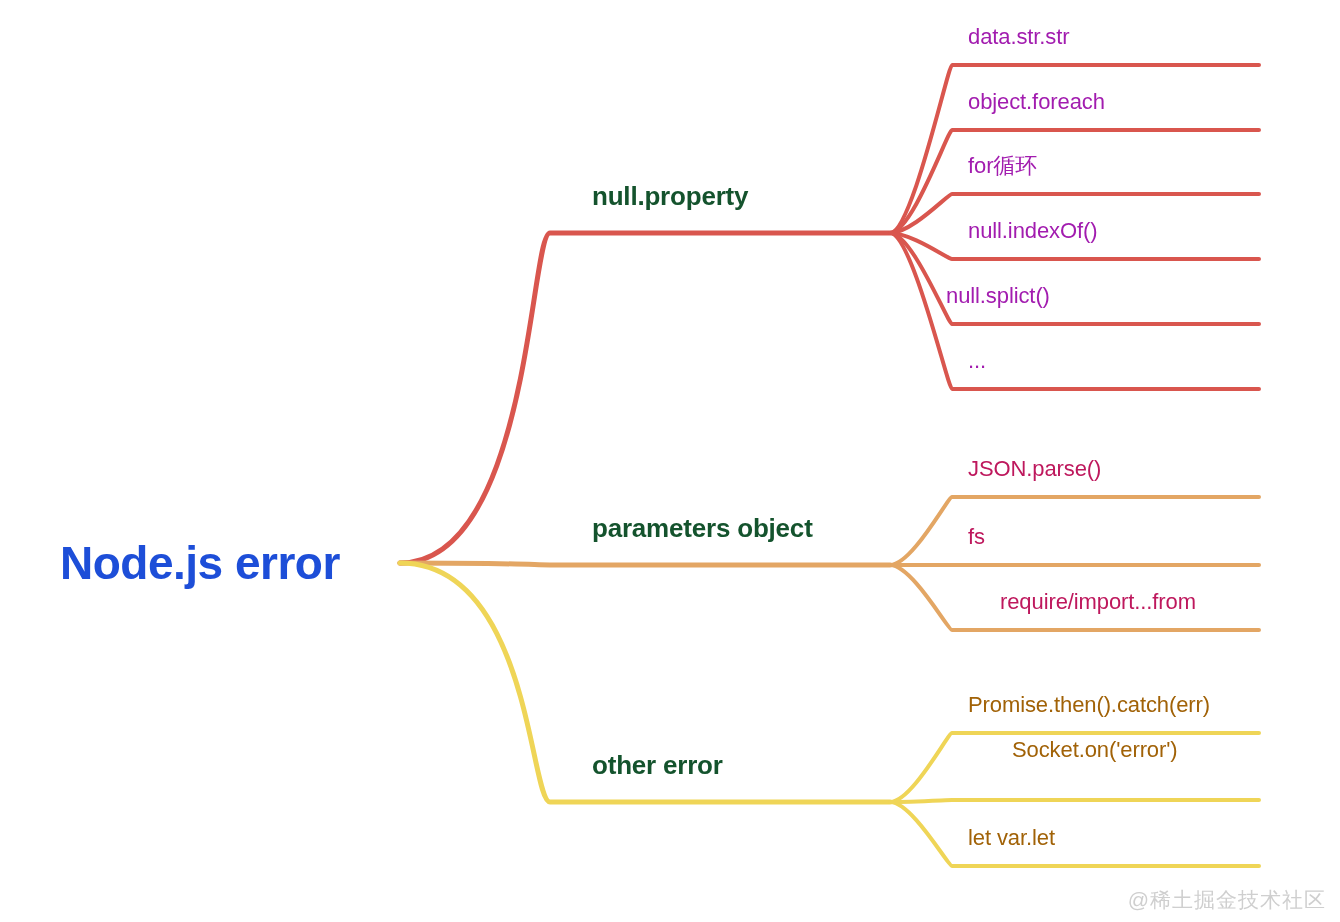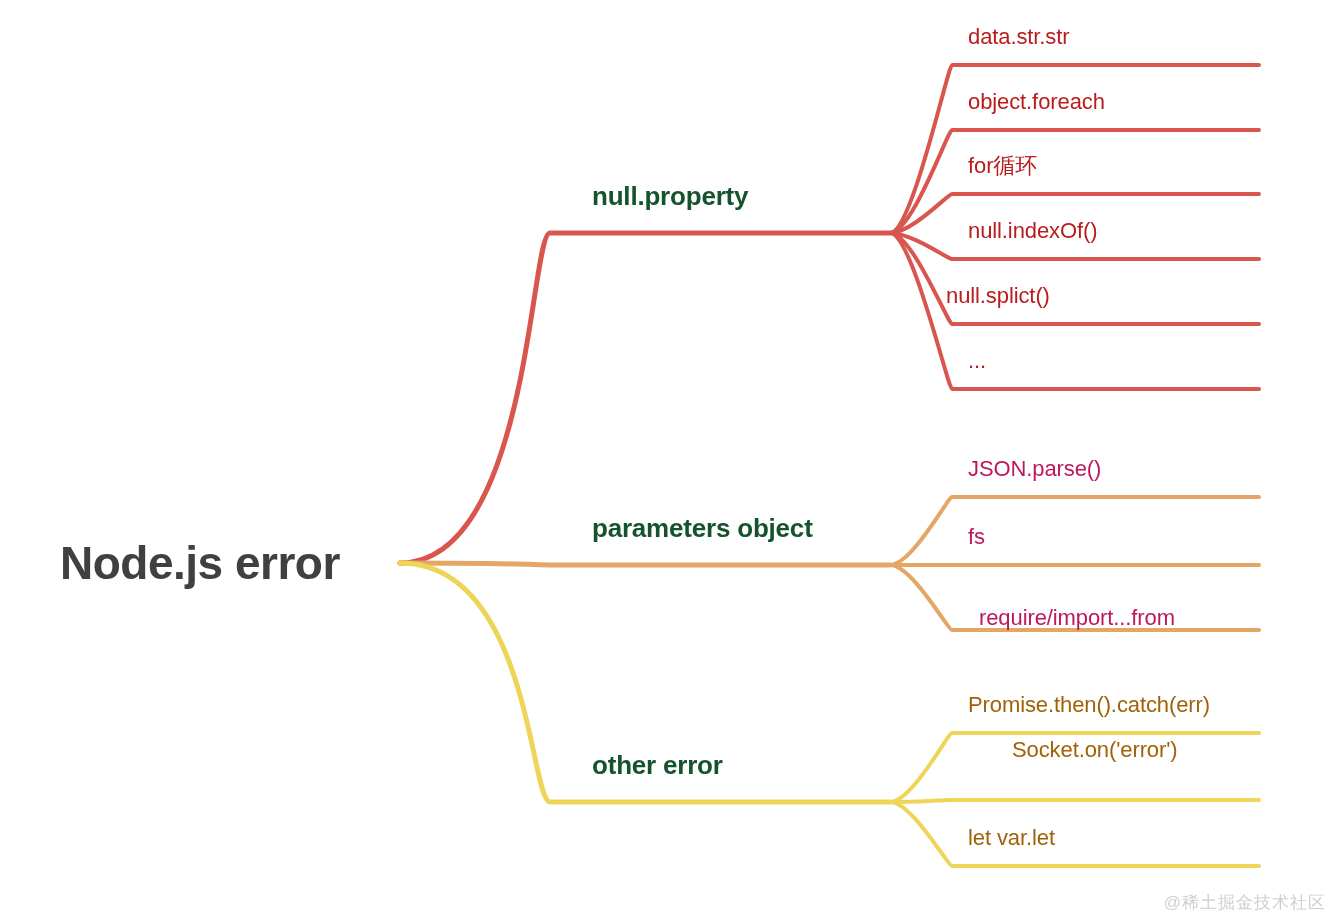--- a/index.html
+++ b/index.html
@@ -23,42 +23,42 @@
     height: 922px;
   }
   .node {
     position: absolute;
     white-space: nowrap;
     line-height: 1;
   }
   .root-node {
     font-size: 46px;
     font-weight: bold;
-    color: #404040;
+    color: #1d4ed8;
     letter-spacing: -0.5px;
   }
   .branch-node {
     font-size: 26px;
     font-weight: bold;
     color: #14532d;
     letter-spacing: -0.2px;
   }
   .leaf-node {
     font-size: 22px;
     font-weight: normal;
     letter-spacing: -0.1px;
   }
-  .leaf-red   { color: #b91c1c; }
+  .leaf-red   { color: #a21caf; }
   .leaf-orange{ color: #be185d; }
   .leaf-yellow{ color: #a16207; }
   .watermark {
     position: absolute;
     right: 14px;
     bottom: 8px;
-    font-size: 17px;
+    font-size: 21px;
     color: #cfcfcf;
     letter-spacing: 1px;
   }
 </style>
 </head>
 <body>
 
 <div id="canvas">
 
   <svg id="wires" viewBox="0 0 1340 922" xmlns="http://www.w3.org/2000/svg">
@@ -85,21 +85,21 @@
       <div class="node branch-node" style="left: 592px; top: 183px;">null.property</div>
       <div class="node leaf-node leaf-red" style="left: 968px; top: 26px;">data.str.str</div>
       <div class="node leaf-node leaf-red" style="left: 968px; top: 91px;">object.foreach</div>
       <div class="node leaf-node leaf-red" style="left: 968px; top: 155px;">for循环</div>
       <div class="node leaf-node leaf-red" style="left: 968px; top: 220px;">null.indexOf()</div>
       <div class="node leaf-node leaf-red" style="left: 946px; top: 285px;">null.splict()</div>
       <div class="node leaf-node leaf-red" style="left: 968px; top: 350px;">...</div>
       <div class="node branch-node" style="left: 592px; top: 515px;">parameters object</div>
       <div class="node leaf-node leaf-orange" style="left: 968px; top: 458px;">JSON.parse()</div>
       <div class="node leaf-node leaf-orange" style="left: 968px; top: 526px;">fs</div>
-      <div class="node leaf-node leaf-orange" style="left: 979px; top: 591px; margin-top: 16px;">require/import...from</div>
+      <div class="node leaf-node leaf-orange" style="left: 1000px; top: 591px;">require/import...from</div>
       <div class="node branch-node" style="left: 592px; top: 752px;">other error</div>
       <div class="node leaf-node leaf-yellow" style="left: 968px; top: 694px;">Promise.then().catch(err)</div>
       <div class="node leaf-node leaf-yellow" style="left: 968px; top: 739px; margin-left: 44px;">Socket.on('error')</div>
       <div class="node leaf-node leaf-yellow" style="left: 968px; top: 827px;">let var.let</div>
     </div>
 
   <div class="watermark">@稀土掘金技术社区</div>
 </div>
 
 </body></html>

